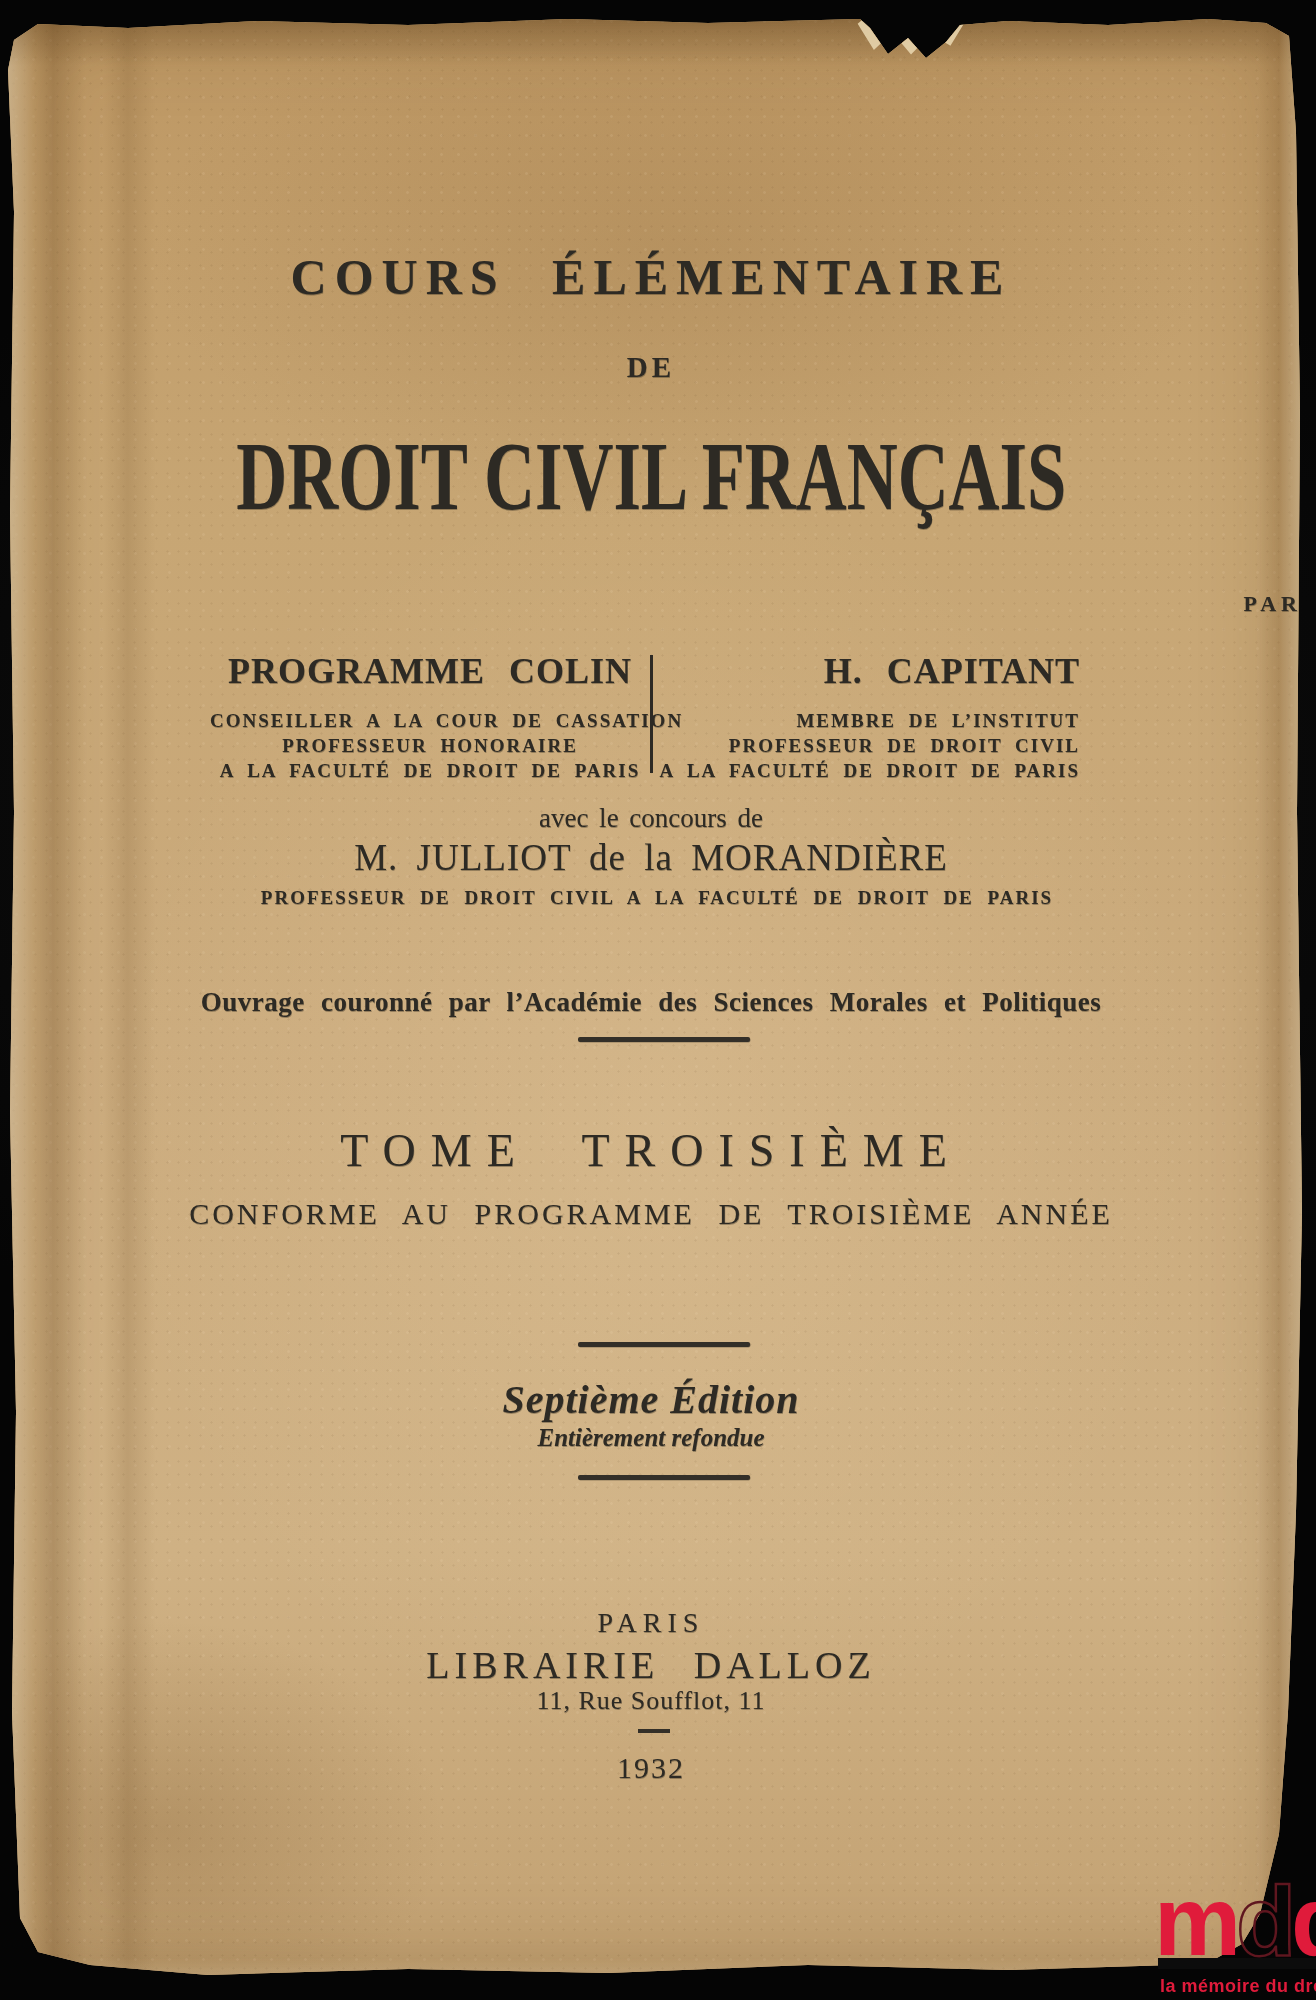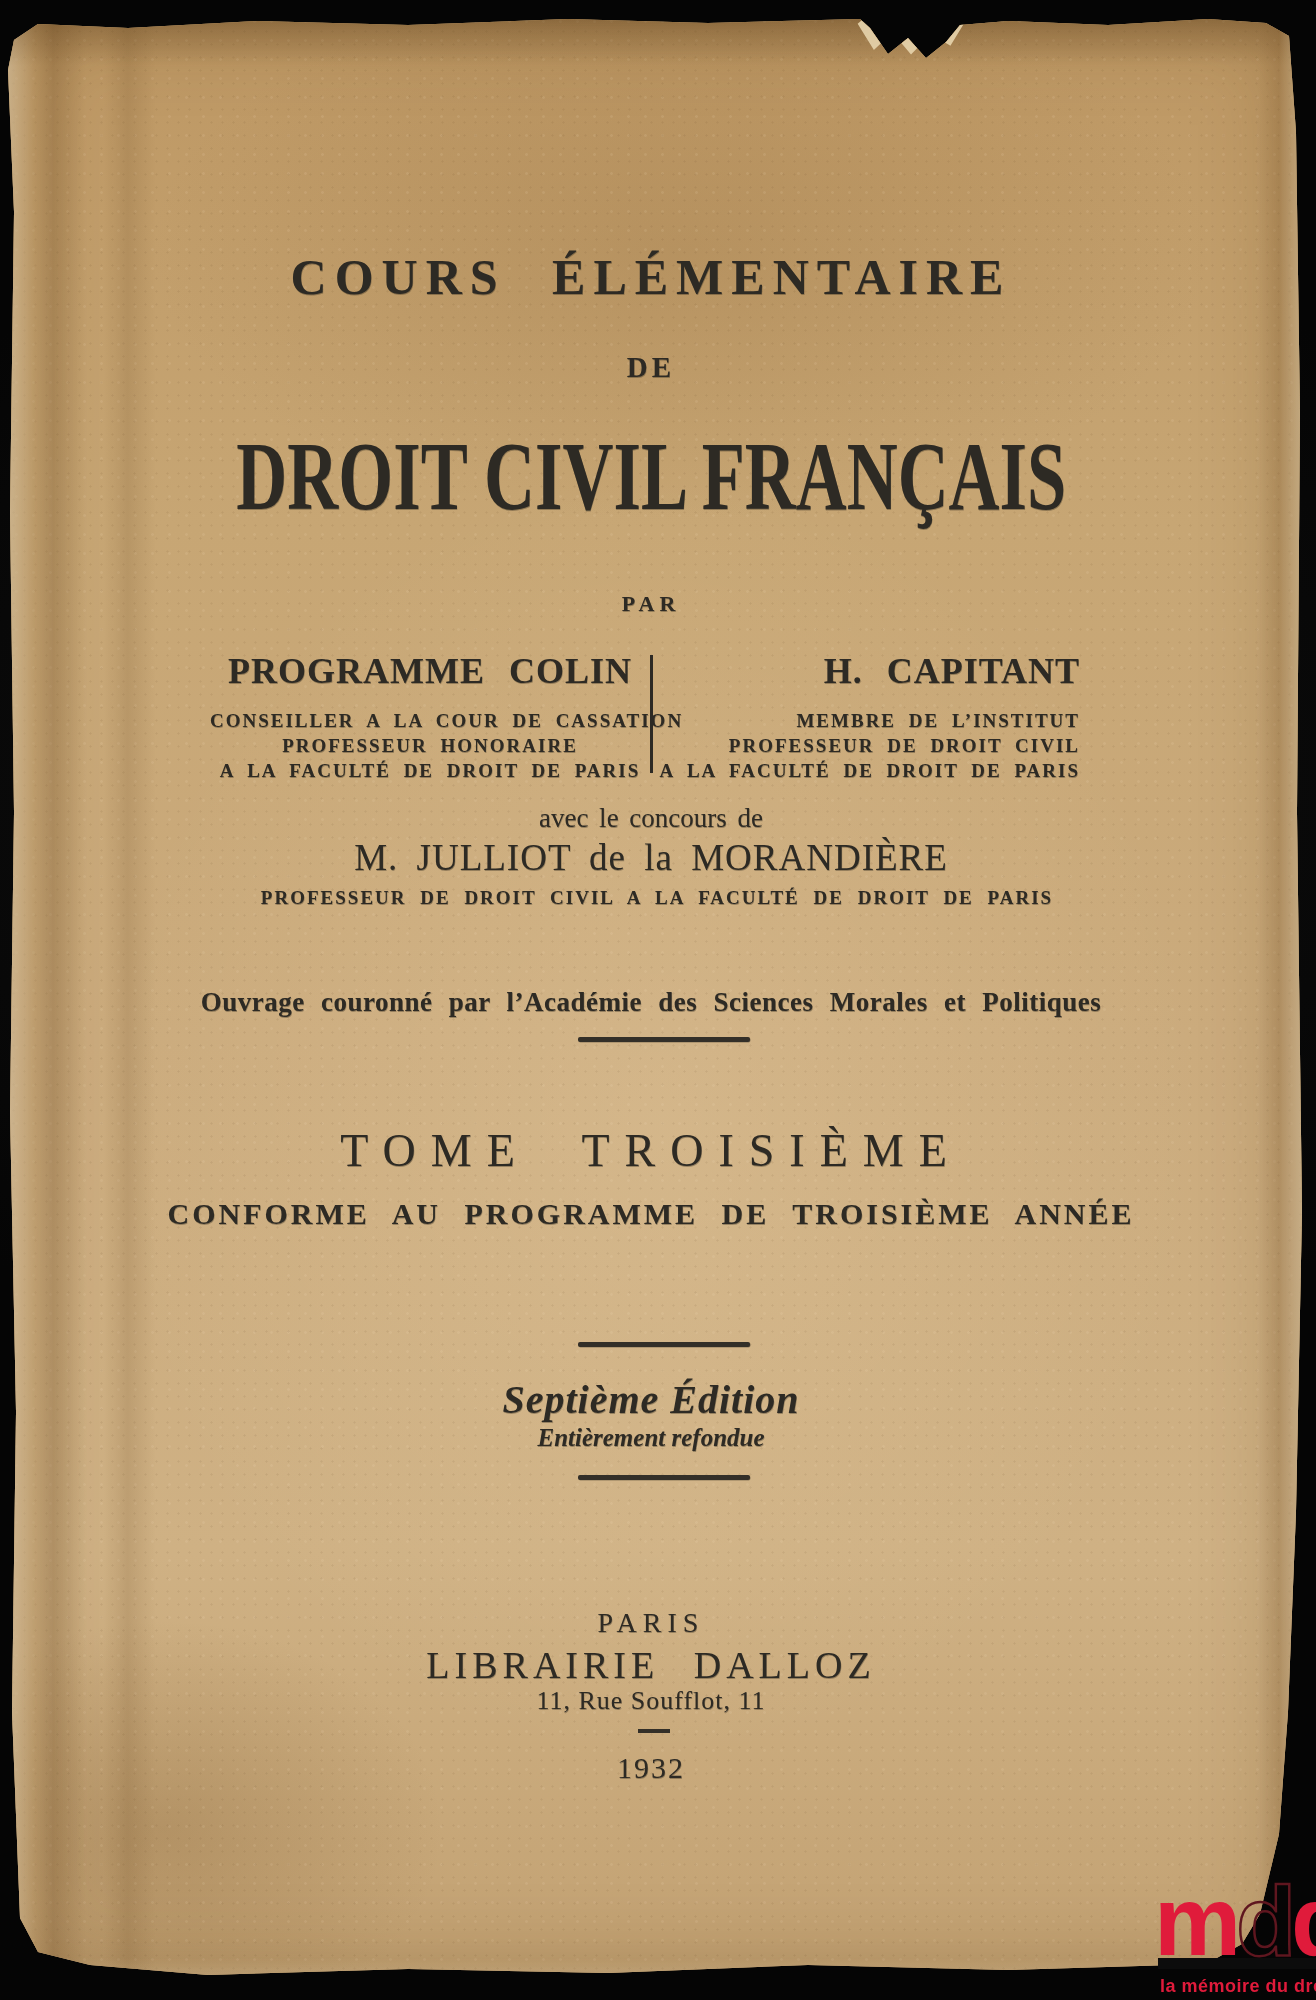--- a/index.html
+++ b/index.html
@@ -46,21 +46,21 @@
     opacity:0.9;}
 
   
   .text-layer{position:absolute;inset:0;color:#2d2a24;}
   .t{position:absolute;left:0;right:14px;text-align:center;line-height:1.08;
      white-space:nowrap;text-shadow:0.5px 0.5px 0 rgba(42,36,26,0.35);}
   .series{top:222px;font-size:50px;font-weight:700;letter-spacing:8px;word-spacing:26px;margin-top:28px;}
   .connector{top:352px;font-size:29px;font-weight:700;letter-spacing:4px;}
   .main-title{top:424px;font-size:98px;font-weight:700;}
   .main-title .squeeze{display:inline-block;transform:scaleX(0.72);transform-origin:50% 50%;}
-  .byline{top:592px;font-size:22px;font-weight:700;letter-spacing:5px;}
+  .byline{top:592px;font-size:22px;font-weight:700;letter-spacing:5px;text-align:right;}
 
   .author-col{position:absolute;text-align:center;white-space:nowrap;
      text-shadow:0.5px 0.5px 0 rgba(42,36,26,0.35);}
   .author-col.left{left:210px;width:440px;top:650px;}
   .author-col.right{left:630px;width:450px;top:650px;text-align:right;}
   .author-name{font-size:36px;font-weight:700;letter-spacing:1px;word-spacing:14px;margin-bottom:16px;}
   .author-title{font-size:19px;font-weight:700;letter-spacing:2px;word-spacing:6px;line-height:25px;}
   .author-divider{position:absolute;left:650px;top:655px;width:3px;height:118px;background:#2d2a24;}
 
   .concours{top:804px;font-size:27px;font-weight:400;word-spacing:4px;}
@@ -70,21 +70,21 @@
   .award2{top:973px;font-size:26px;font-weight:700;letter-spacing:3px;word-spacing:10px;}
 
   .rule{position:absolute;left:578px;width:172px;height:5px;background:#332f28;border-radius:2px;
         box-shadow:0.5px 0.5px 0 rgba(42,36,26,0.4);}
   .rule1{top:1037px;}
   .rule2{top:1342px;}
   .rule3{top:1475px;}
   .rule-dash{position:absolute;left:638px;top:1729px;width:32px;height:4px;background:#332f28;}
 
   .tome{top:1126px;font-size:46px;font-weight:400;letter-spacing:15px;word-spacing:26px;}
-  .conforme{top:1198px;font-size:30px;font-weight:700;letter-spacing:3px;word-spacing:13px;}
+  .conforme{top:1198px;font-size:30px;font-weight:400;letter-spacing:3px;word-spacing:13px;}
   .edition{top:1378px;font-size:40px;font-weight:700;font-style:italic;letter-spacing:1px;}
   .edition-note{top:1424px;font-size:25px;font-weight:700;font-style:italic;}
 
   .city{top:1608px;font-size:28px;font-weight:400;letter-spacing:6px;}
   .publisher{top:1645px;font-size:38px;font-weight:400;letter-spacing:5px;word-spacing:20px;}
   .address{top:1687px;font-size:26px;font-weight:400;letter-spacing:1px;}
   .year{top:1752px;font-size:30px;font-weight:400;letter-spacing:2px;}
 
   
   .mdd-logo{position:absolute;left:1154px;top:1872px;font-family:"Liberation Sans",sans-serif;

